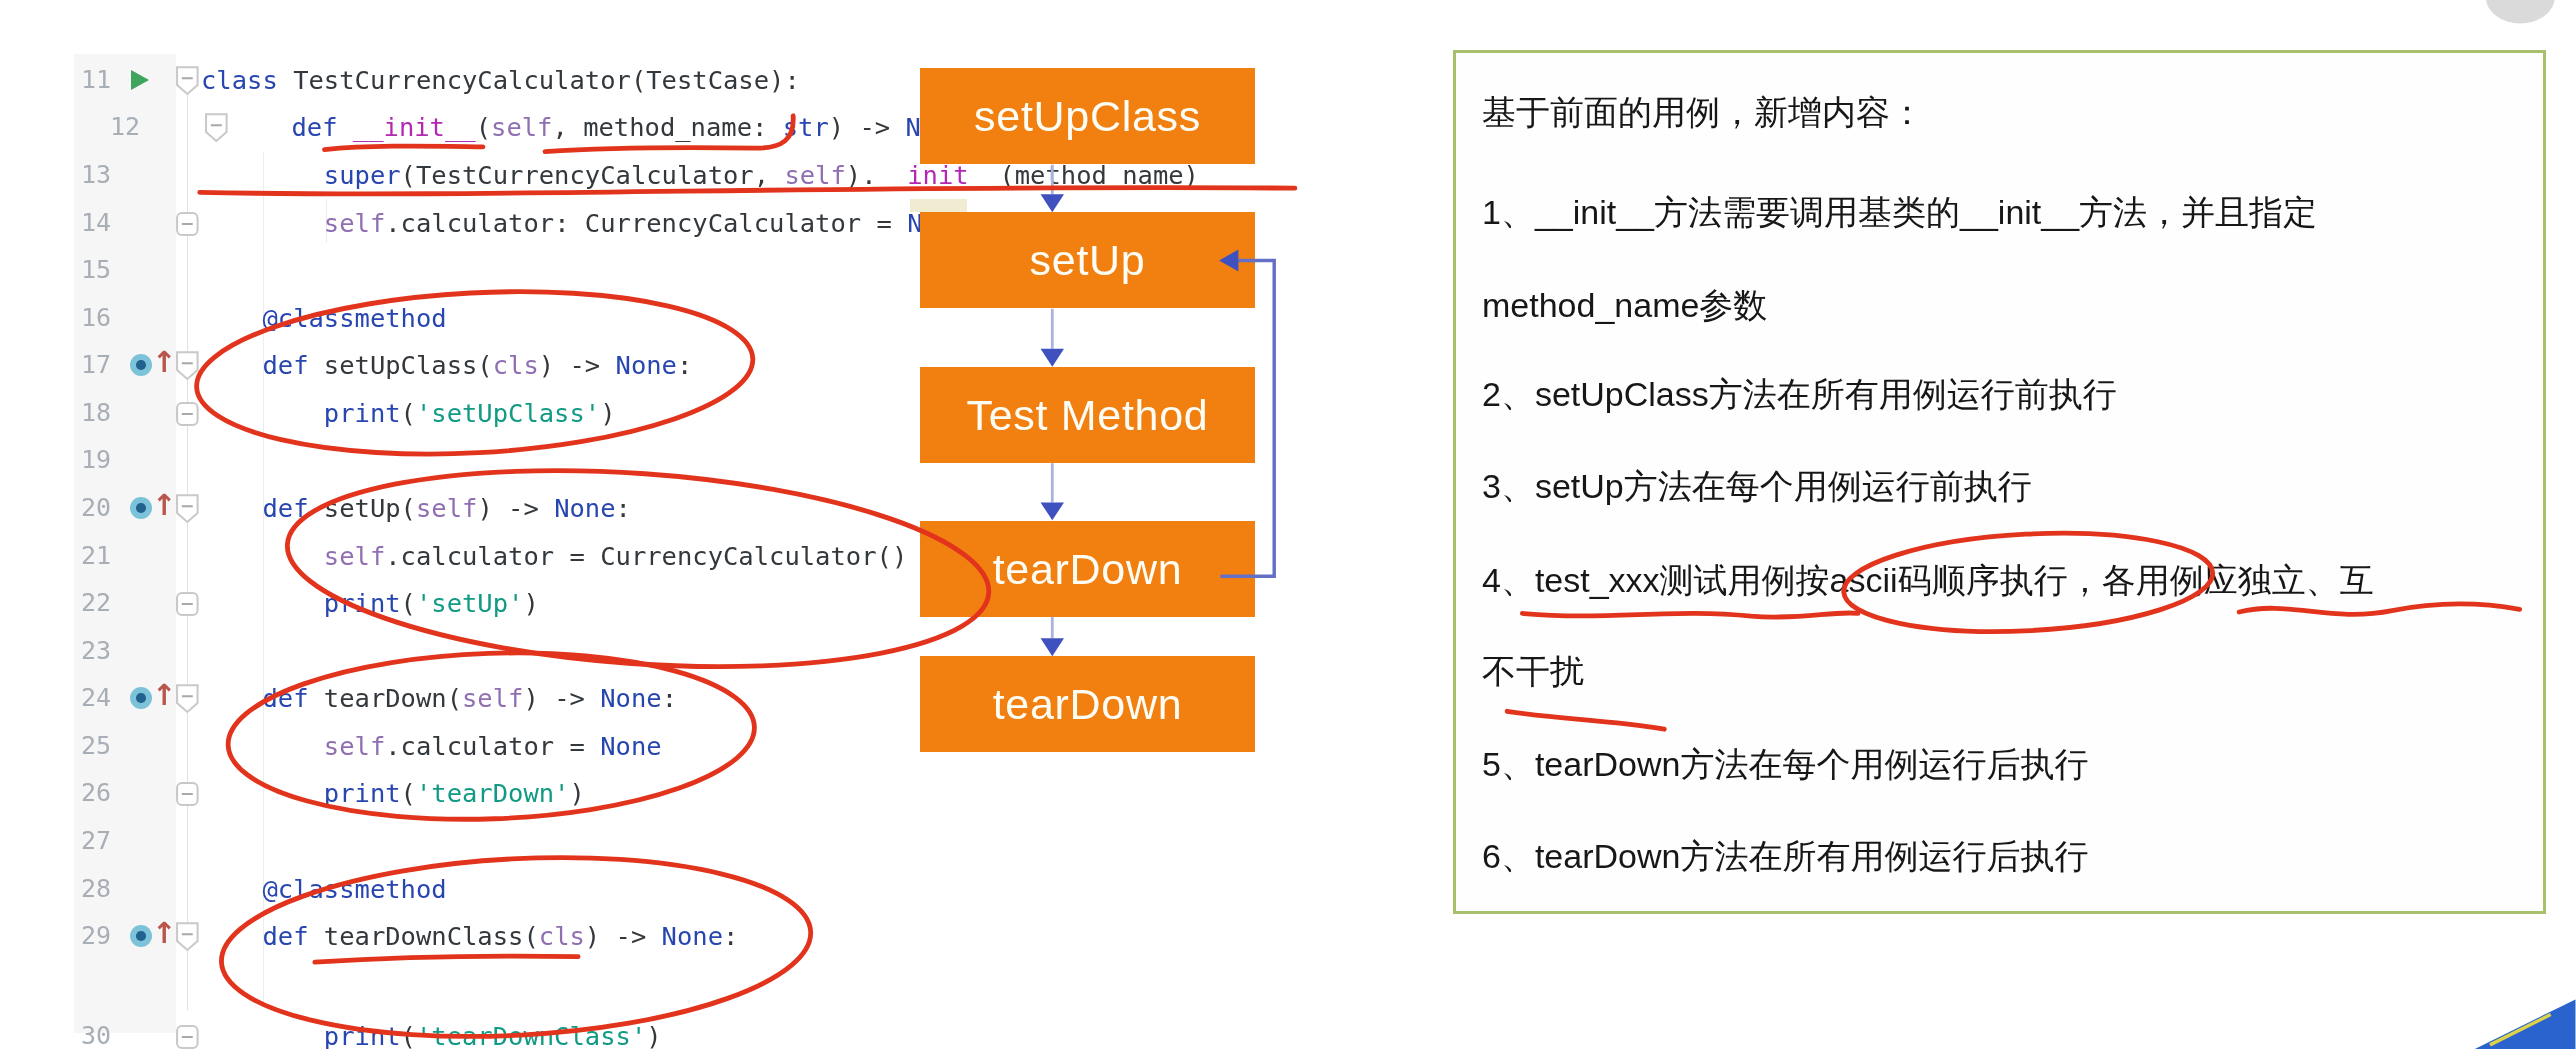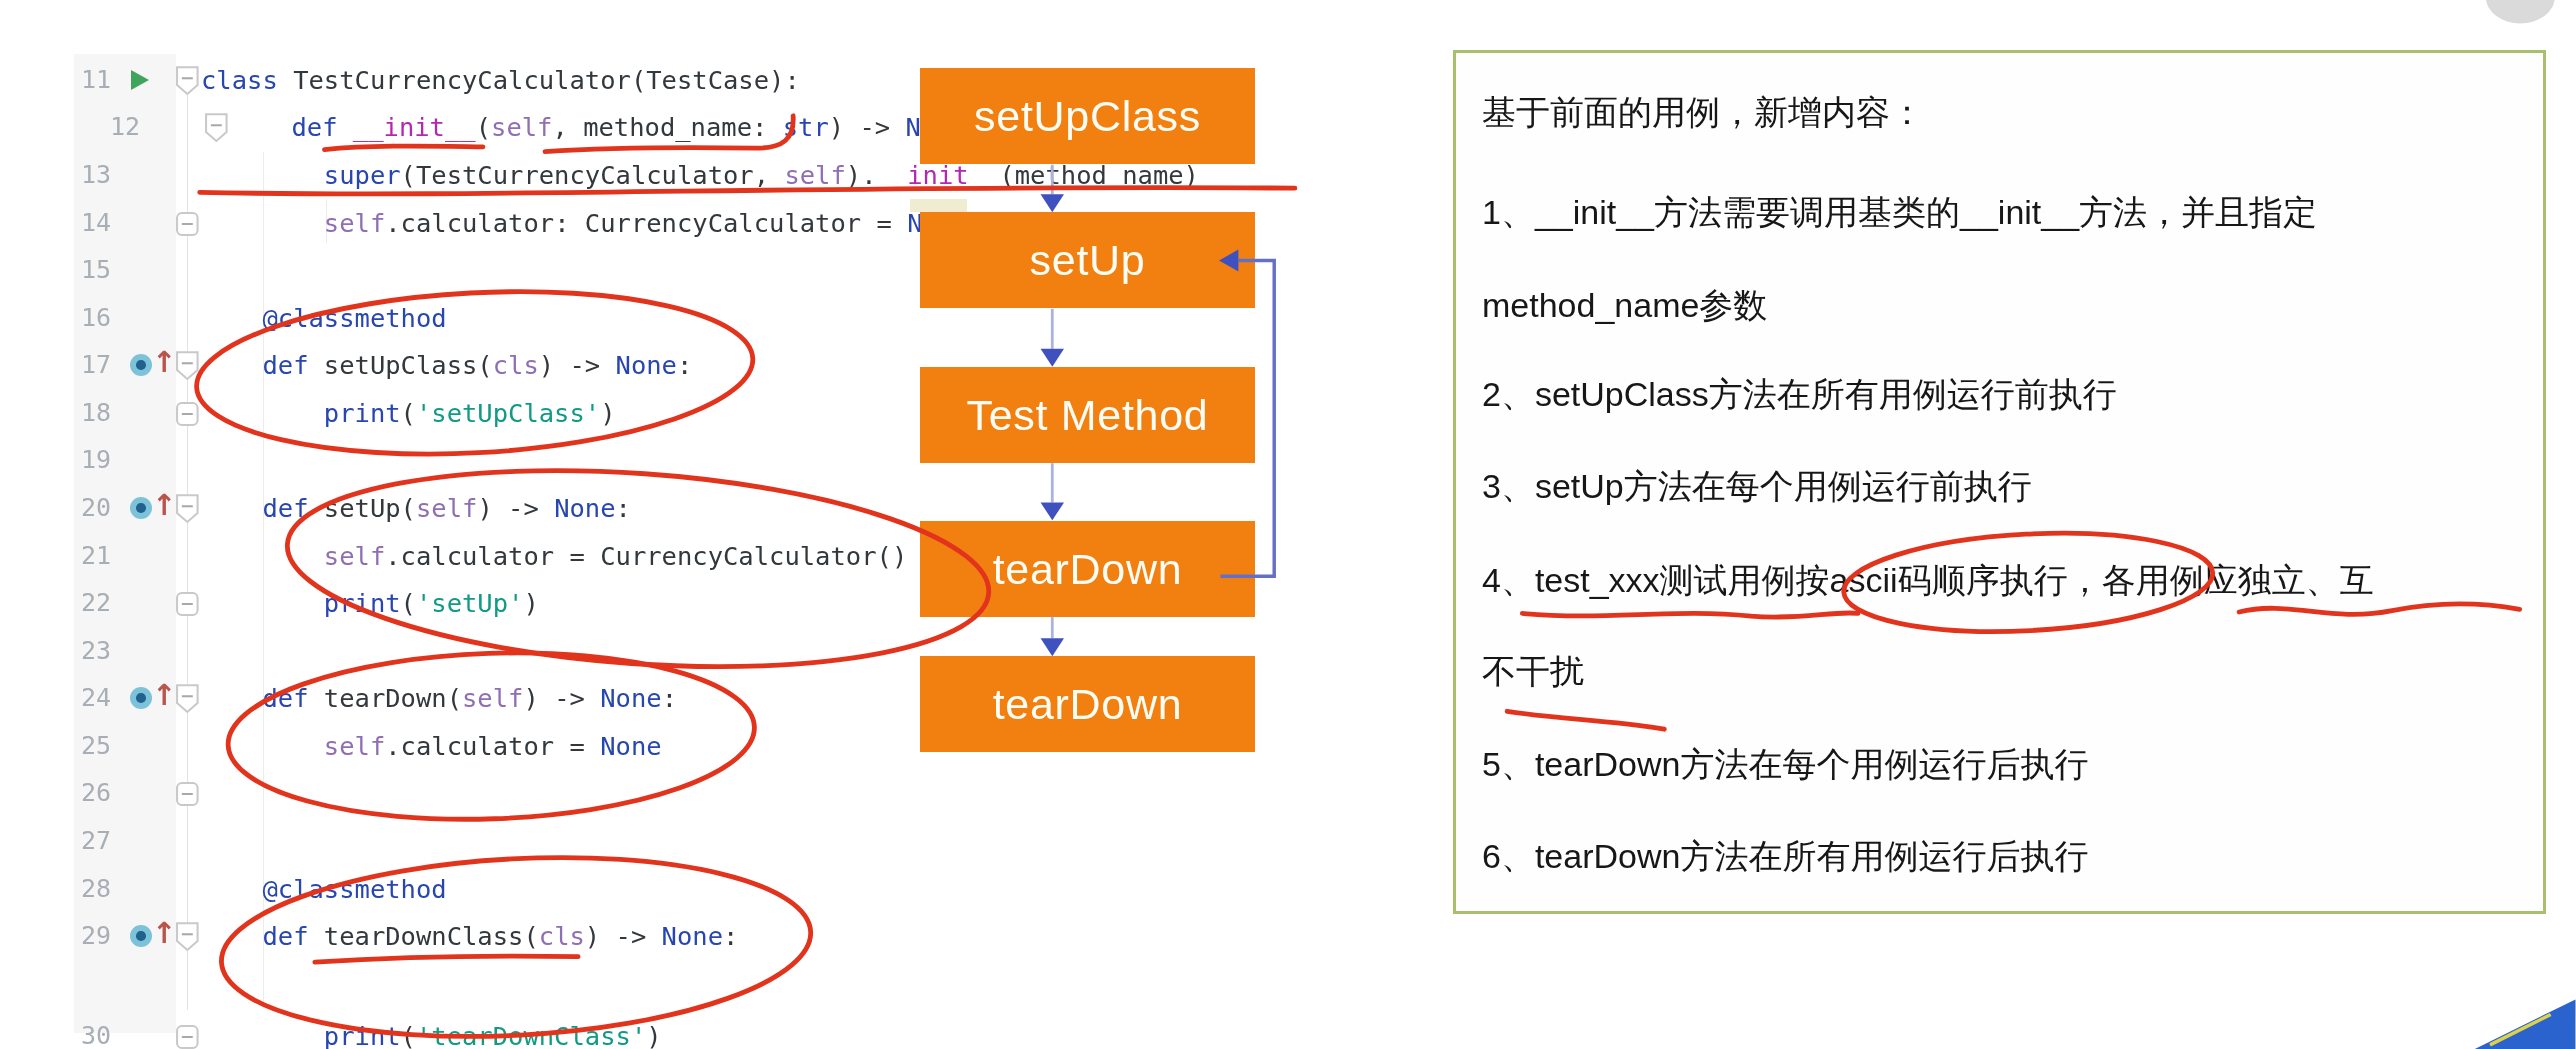--- a/index.html
+++ b/index.html
@@ -161,20 +161,21 @@
       <div class="row" style="top: 722px;">
         <span class="num">25</span>
         <span class="code"><span class="p">        </span><span class="s">self</span><span class="p">.calculator = </span><span class="k">None</span></span>
       </div>
       <div class="row" style="top: 769px;">
         <span class="num">26</span>
         <span class="fold"><svg width="26" height="32" viewBox="0 0 38 46">
             <rect x="3" y="7" width="30" height="32" rx="7" fill="#fff" stroke="#C9C9C9" stroke-width="3"></rect>
             <path d="M10 23 h16" stroke="#A9A9A9" stroke-width="3"></path>
           </svg></span>
+        <span class="code"><span class="p">        </span><span class="k">print</span><span class="p">(</span><span class="g">'tearDown'</span><span class="p">)</span></span>
       </div>
       <div class="row" style="top: 817px;">
         <span class="num">27</span>
         <span class="code"></span>
       </div>
       <div class="row" style="top: 865px;">
         <span class="num">28</span>
         <span class="code"><span class="p">    </span><span class="k">@classmethod</span></span>
       </div>
       <div class="row" style="top: 912px;">

